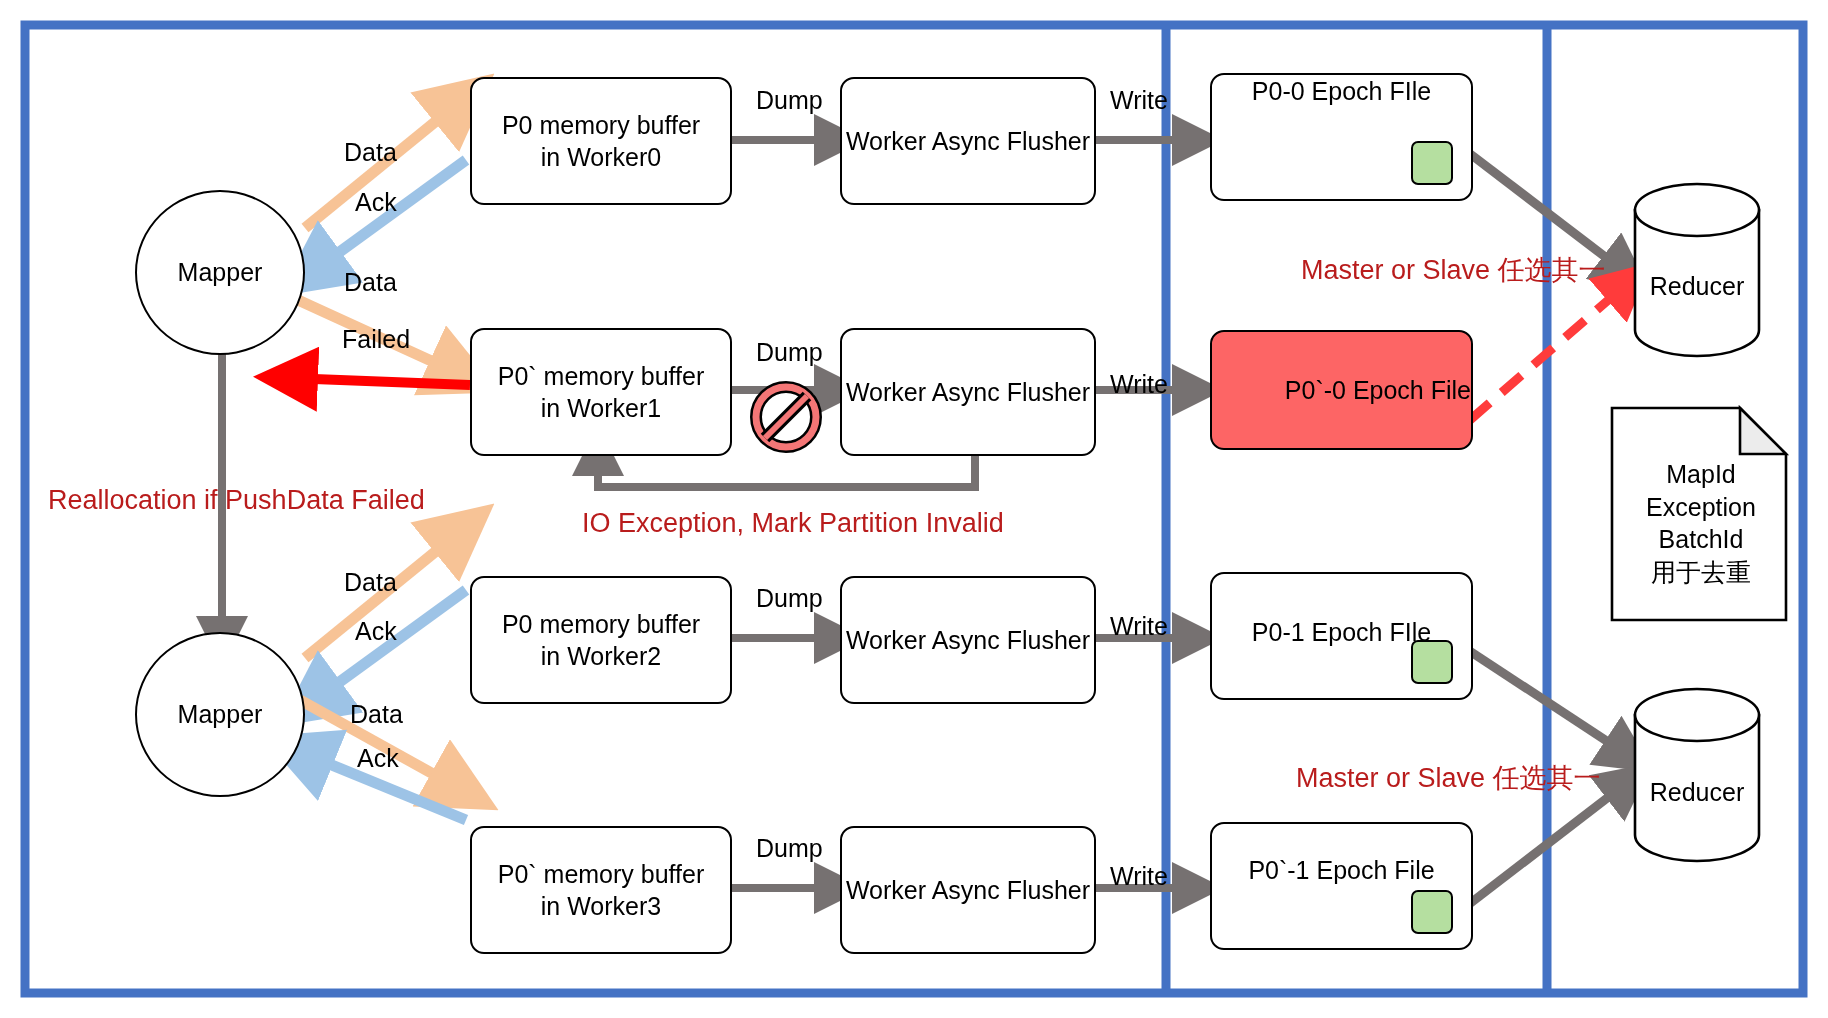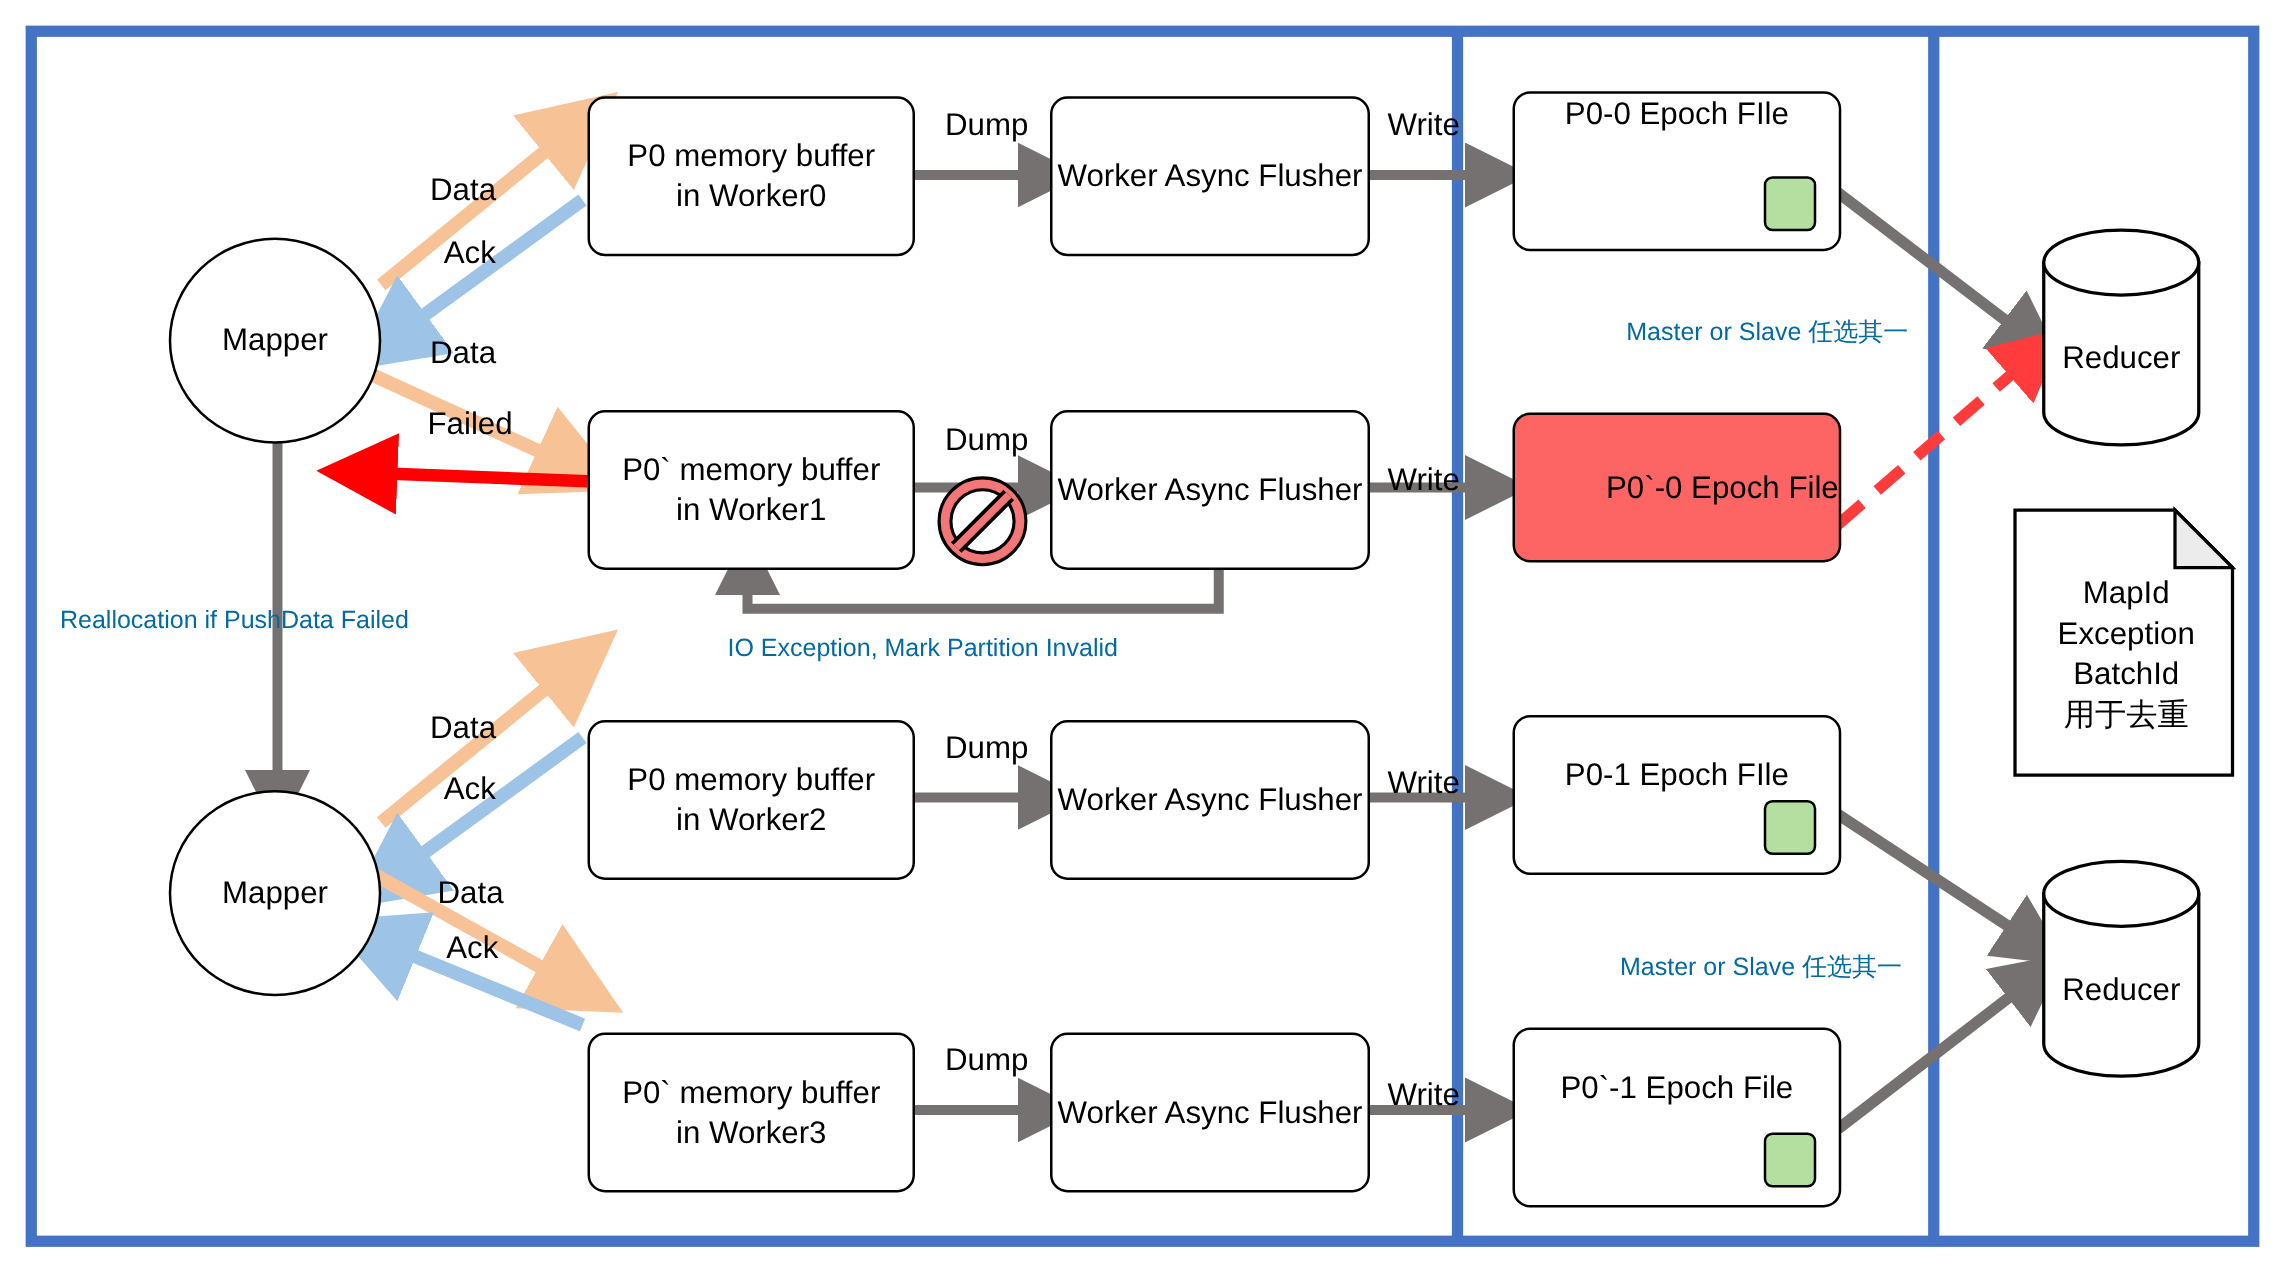--- a/index.html
+++ b/index.html
@@ -6,21 +6,21 @@
   body{font-family:"Liberation Sans","DejaVu Sans",sans-serif;}
   #stage{position:relative;width:1828px;height:1018px;background:#ffffff;overflow:hidden;}
   #svg{position:absolute;left:0;top:0;width:1828px;height:1018px;}
   .node{position:absolute;box-sizing:border-box;display:flex;align-items:center;justify-content:center;
         text-align:center;color:#000;}
   .rbox{border:2.4px solid #000;border-radius:14px;background:#fff;font-size:25px;line-height:1.28;}
   .rbox.fail{background:#fd6565;border-color:#000;}
   .circle{border:2.6px solid #000;border-radius:50%;background:#fff;font-size:25px;}
   .greenchip{position:absolute;width:38px;height:40px;border:2px solid #000;border-radius:7px;background:#b5dfa0;}
   .edgelabel{position:absolute;font-size:25px;color:#000;white-space:nowrap;background:transparent;}
-  .plain{position:absolute;font-size:20px;color:#0369a1;white-space:nowrap;}
+  .plain{position:absolute;font-size:27px;color:#b91c1c;white-space:nowrap;}
   .cyl-label{position:absolute;font-size:25px;color:#000;white-space:nowrap;text-align:center;}
   .note-text{position:absolute;font-size:25px;line-height:1.3;color:#000;text-align:center;white-space:pre-line;}
 </style>
 </head>
 <body>
 
 <div id="stage">
 
   <svg id="svg" viewBox="0 0 1828 1018">
     <defs>
@@ -134,26 +134,26 @@
 
   <div class="node rbox" style="left:1210px;top:73px;width:263px;height:128px;align-items:flex-start;">
     <span>P0-0 Epoch FIle</span>
     <span class="greenchip" style="right:18px;bottom:14px;"></span>
   </div>
 
   <div class="node rbox fail" style="left:1210px;top:330px;width:263px;height:120px;justify-content:flex-end;">
     <span>P0`-0 Epoch File</span>
   </div>
 
-  <div class="node rbox" style="left:1210px;top:572px;width:263px;height:128px;align-items:flex-start;padding-top:30px;">
+  <div class="node rbox" style="left:1210px;top:572px;width:263px;height:128px;align-items:flex-start;padding-top:42px;">
     <span>P0-1 Epoch FIle</span>
     <span class="greenchip" style="right:18px;bottom:14px;"></span>
   </div>
 
-  <div class="node rbox" style="left:1210px;top:822px;width:263px;height:144px;align-items:flex-start;padding-top:30px;">
+  <div class="node rbox" style="left:1210px;top:822px;width:263px;height:128px;align-items:flex-start;padding-top:30px;">
     <span>P0`-1 Epoch File</span>
     <span class="greenchip" style="right:18px;bottom:14px;"></span>
   </div>
 
   <div class="cyl-label" style="left:1635px;top:272px;width:124px;">Reducer</div>
   <div class="cyl-label" style="left:1635px;top:778px;width:124px;">Reducer</div>
 
   <div class="note-text" style="left:1612px;top:458px;width:178px;"><span>MapId</span><br><span>Exception</span><br><span>BatchId</span><br><span>用于去重</span></div>
 
   <div class="edgelabel" style="left:344px;top:138px;">Data</div>

